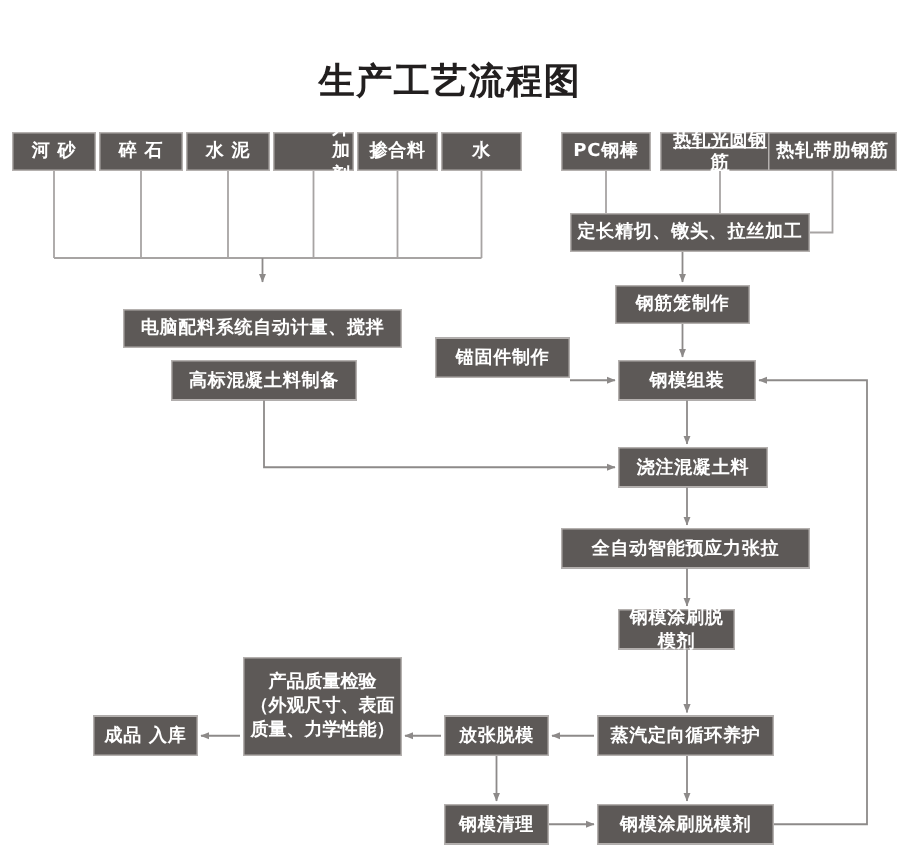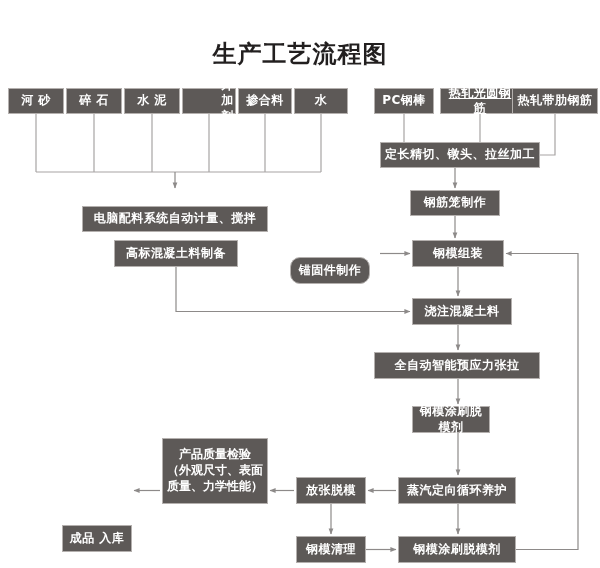--- a/index.html
+++ b/index.html
@@ -112,30 +112,30 @@
 
   <div class="node" style="left:374px;top:88px;width:60px;height:26px;">PC钢棒</div>
   <div class="node" style="left:440px;top:88px;width:80px;height:26px;text-decoration:underline;">热轧光圆钢筋</div>
   <div class="node" style="left:512px;top:88px;width:86px;height:26px;">热轧带肋钢筋</div>
 
   <div class="node" style="left:380px;top:142px;width:160px;height:26px;">定长精切、镦头、拉丝加工</div>
   <div class="node" style="left:82px;top:190px;width:186px;height:26px;margin-top:16px;">电脑配料系统自动计量、搅拌</div>
   <div class="node" style="left:410px;top:190px;width:90px;height:26px;">钢筋笼制作</div>
 
   <div class="node" style="left:114px;top:240px;width:124px;height:27px;">高标混凝土料制备</div>
-  <div class="node" style="left:290px;top:257px;width:80px;height:27px;border-radius:10px;">锚固件制作</div>
+  <div class="node" style="left:290px;top:225px;width:90px;height:27px;">锚固件制作</div>
   <div class="node" style="left:412px;top:240px;width:92px;height:27px;">钢模组装</div>
 
   <div class="node" style="left:412px;top:298px;width:100px;height:27px;">浇注混凝土料</div>
   <div class="node" style="left:374px;top:352px;width:166px;height:27px;">全自动智能预应力张拉</div>
   <div class="node" style="left:412px;top:406px;width:78px;height:27px;">钢模涂刷脱模剂</div>
 
   <div class="node" style="left:398px;top:477px;width:118px;height:27px;">蒸汽定向循环养护</div>
   <div class="node multi" style="left:162px;top:438px;width:106px;height:66px;">产品质量检验
 （外观尺寸、表面
 质量、力学性能）</div>
   <div class="node" style="left:296px;top:477px;width:70px;height:27px;">放张脱模</div>
-  <div class="node" style="left:62px;top:477px;width:70px;height:27px;margin-top:48px;">成品 入库</div>
+  <div class="node" style="left:62px;top:477px;width:70px;height:27px;">成品 入库</div>
 
   <div class="node" style="left:296px;top:536px;width:70px;height:27px;text-align:center;">钢模清理</div>
   <div class="node" style="left:398px;top:536px;width:118px;height:27px;">钢模涂刷脱模剂</div>
 
 </div>
 
 </body></html>

